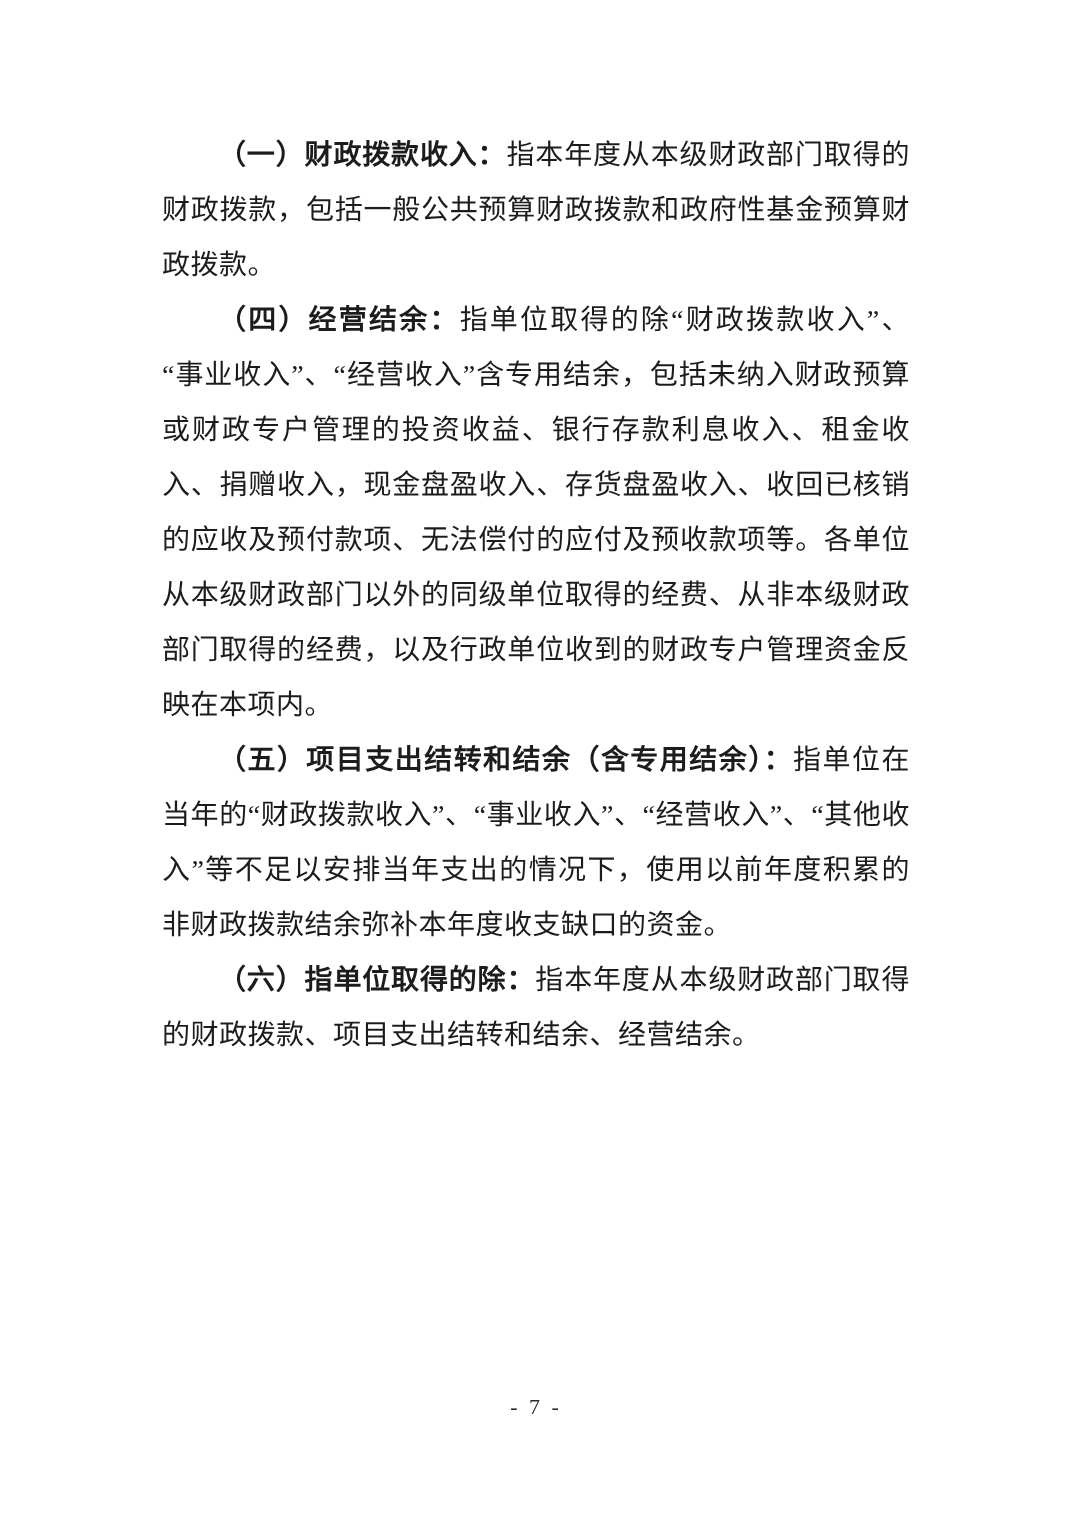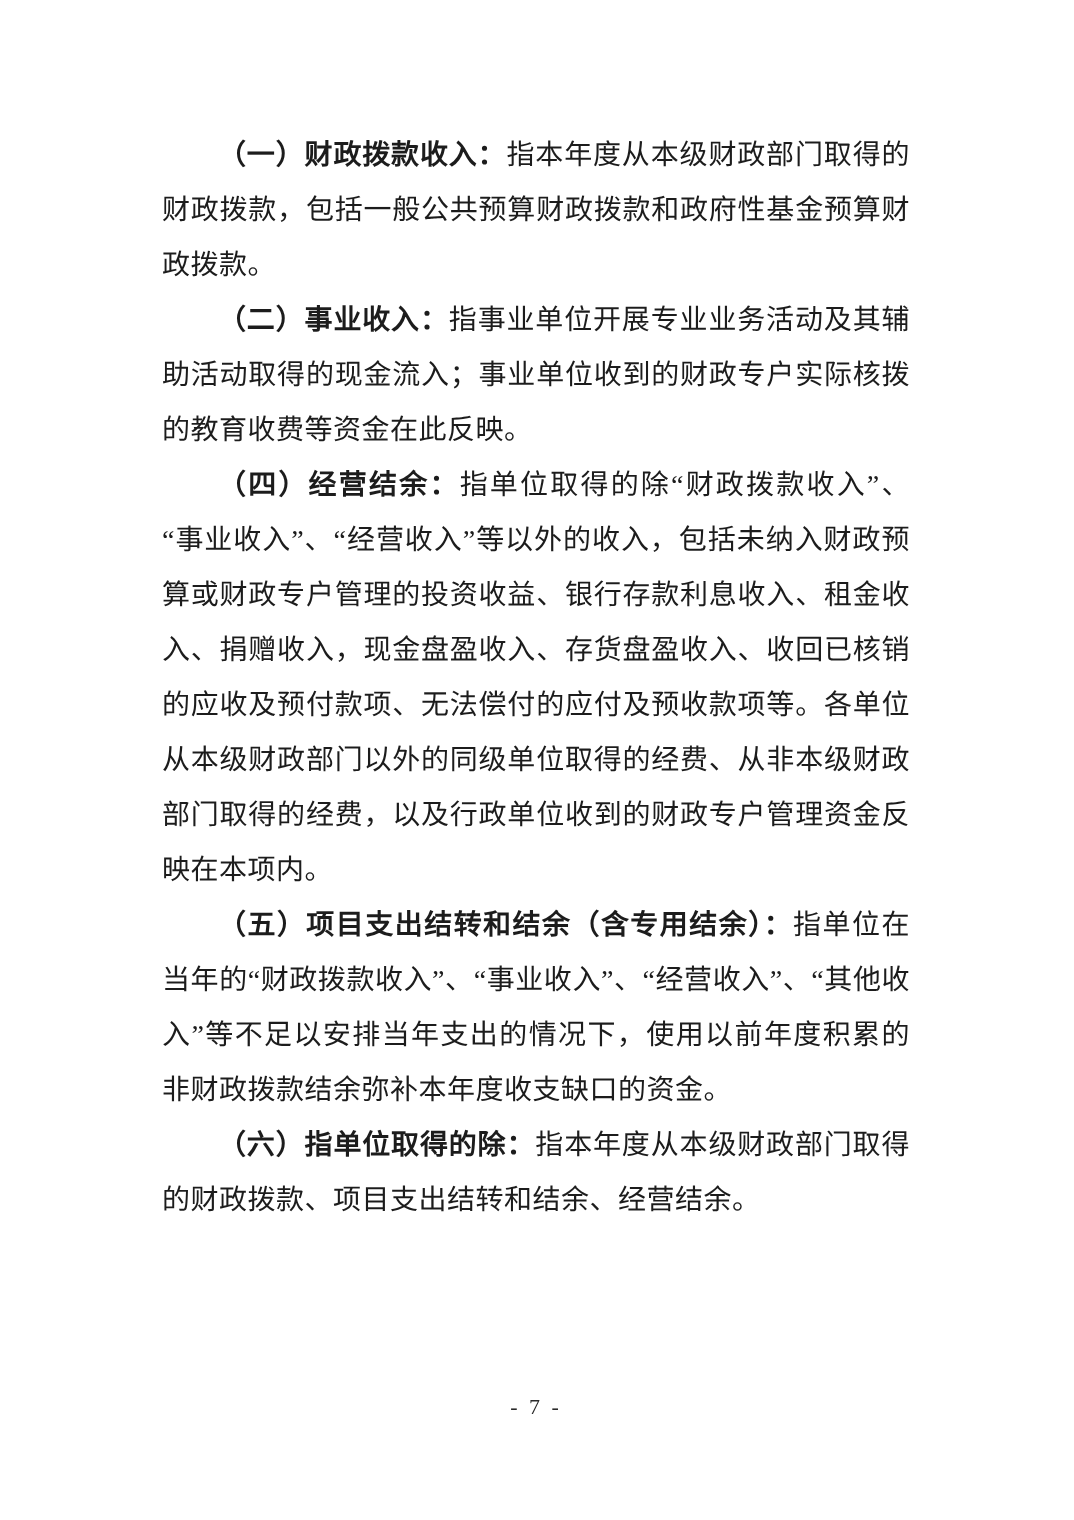--- a/index.html
+++ b/index.html
@@ -46,24 +46,23 @@
     color: #2a2a2a;
   }
 </style>
 </head>
 <body>
 
 <div class="page">
   <main class="content">
     <p class="para"><b class="lead">（一）财政拨款收入：</b><span>指本年度从本级财政部门取得的财政拨款，包括一般公共预算财政拨款和政府性基金预算财政拨款。</span></p>
 
-    <p class="para"><b class="lead">（二）事业收入：</b><span>指事业单位开展专业业务活动及其辅助活动取得的现金流入；事业单位收到的财政专户实际核拨的教育收费等资金在此反映。</span></p>
 
 
-    <p class="para"><b class="lead">（四）经营结余：</b><span>指单位取得的除“财政拨款收入”、“事业收入”、“经营收入”等以外的收入，包括未纳入财政预算或财政专户管理的投资收益、银行存款利息收入、租金收入、捐赠收入，现金盘盈收入、存货盘盈收入、收回已核销的应收及预付款项、无法偿付的应付及预收款项等。各单位从本级财政部门以外的同级单位取得的经费、从非本级财政部门取得的经费，以及行政单位收到的财政专户管理资金反映在本项内。</span></p>
+    <p class="para"><b class="lead">（四）经营结余：</b><span>指单位取得的除“财政拨款收入”、“事业收入”、“经营收入”含专用结余，包括未纳入财政预算或财政专户管理的投资收益、银行存款利息收入、租金收入、捐赠收入，现金盘盈收入、存货盘盈收入、收回已核销的应收及预付款项、无法偿付的应付及预收款项等。各单位从本级财政部门以外的同级单位取得的经费、从非本级财政部门取得的经费，以及行政单位收到的财政专户管理资金反映在本项内。</span></p>
 
     <p class="para"><b class="lead">（五）项目支出结转和结余（含专用结余）：</b><span>指单位在当年的“财政拨款收入”、“事业收入”、“经营收入”、“其他收入”等不足以安排当年支出的情况下，使用以前年度积累的非财政拨款结余弥补本年度收支缺口的资金。</span></p>
 
     <p class="para"><b class="lead">（六）指单位取得的除：</b><span>指本年度从本级财政部门取得的财政拨款、项目支出结转和结余、经营结余。</span></p>
   </main>
 
   <footer class="footer">
     <span>- 7 -</span>
   </footer>
 </div>

